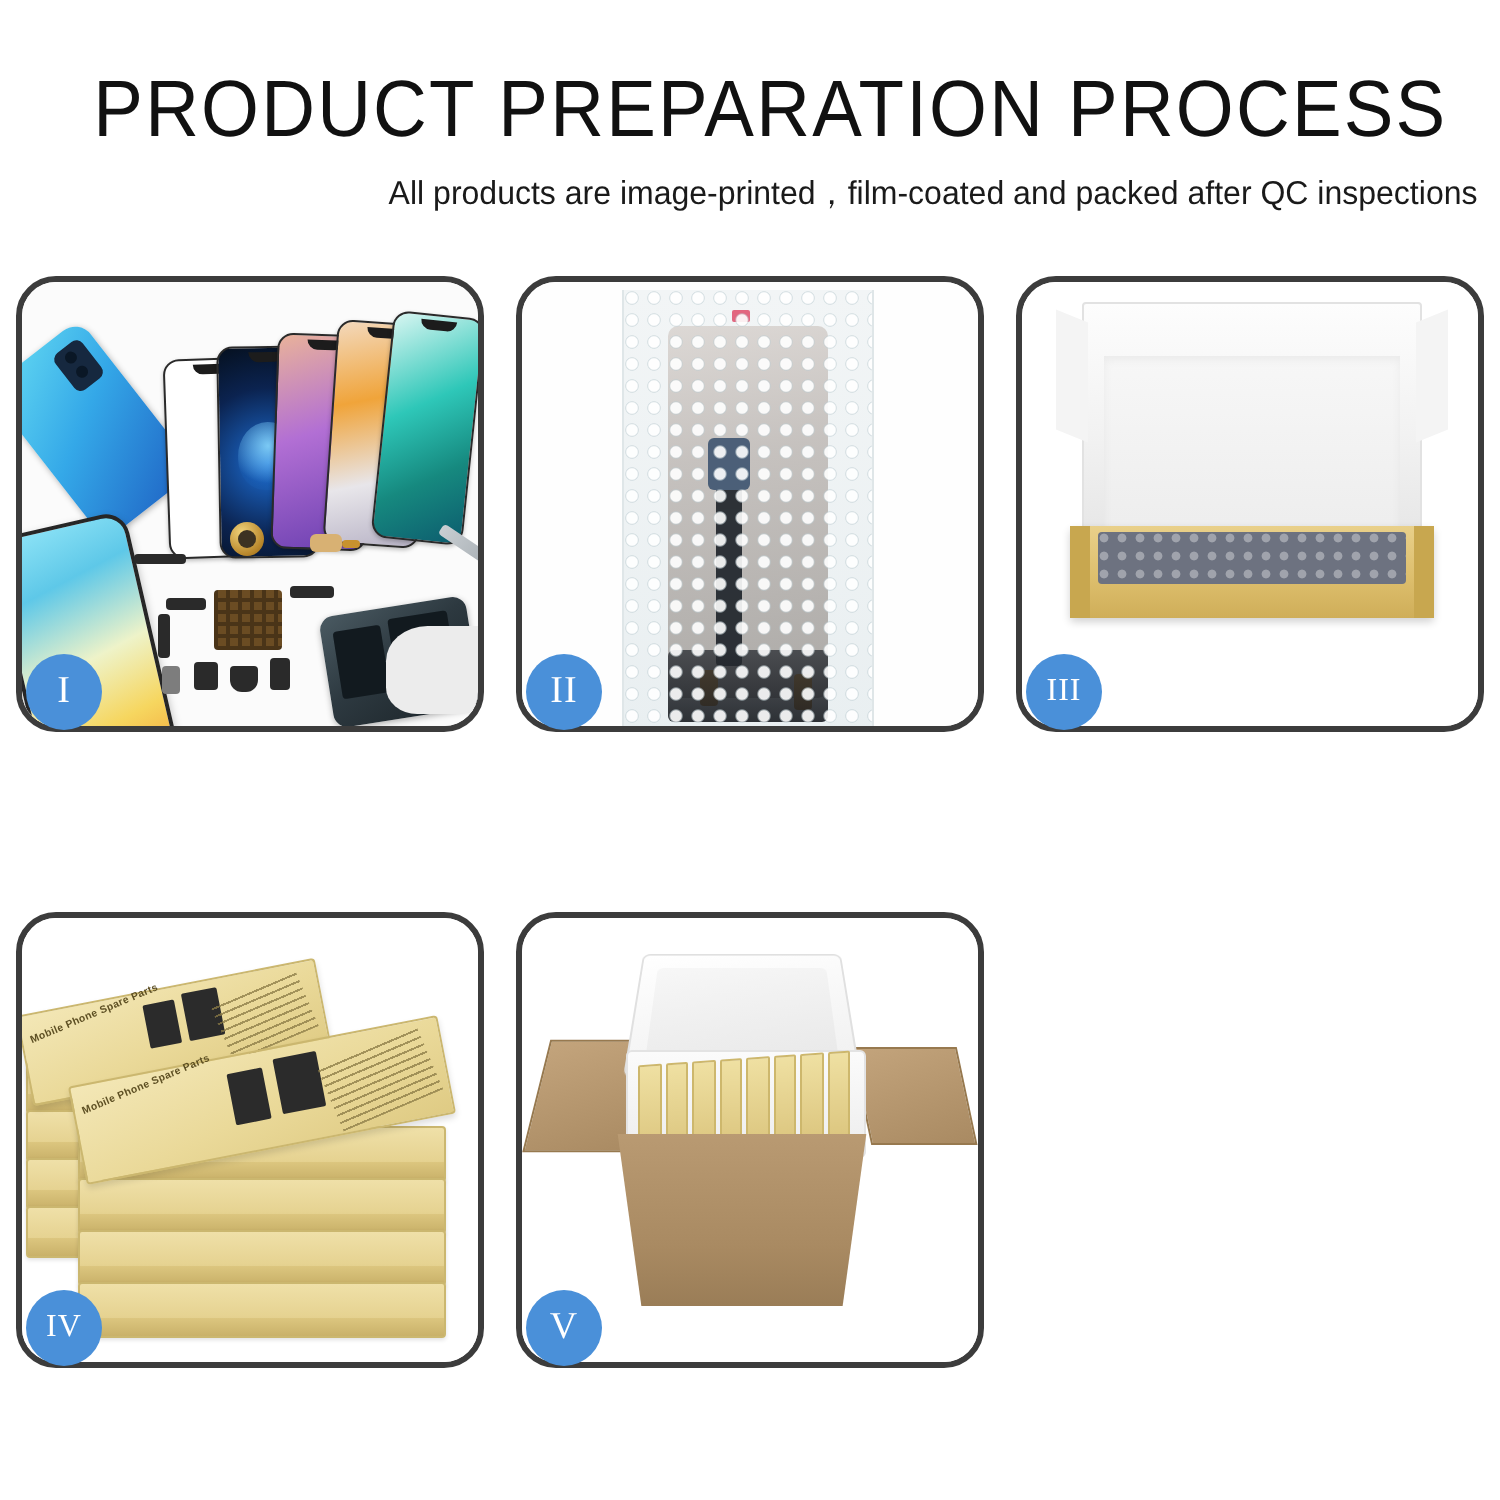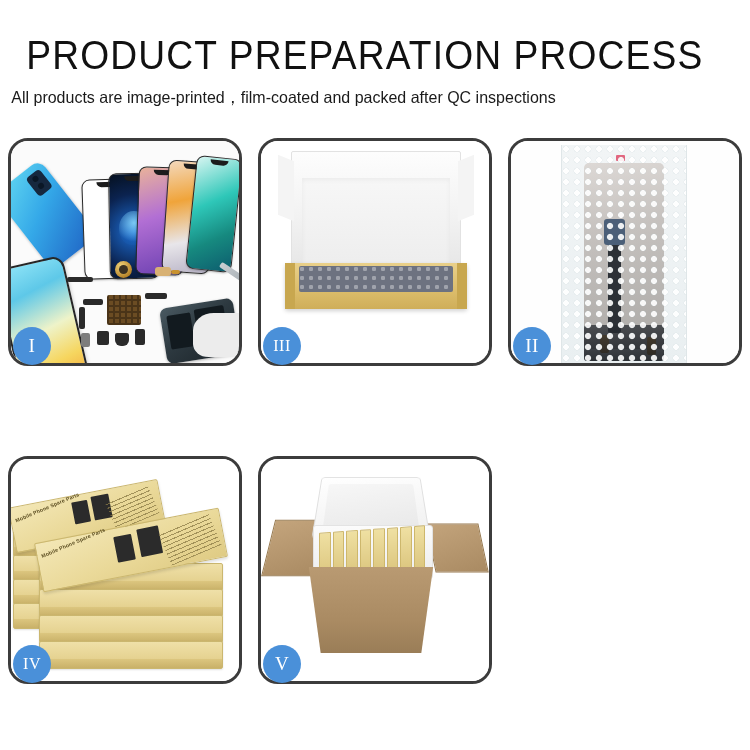--- a/index.html
+++ b/index.html
@@ -4,21 +4,21 @@
 <style>
   html,body{margin:0;padding:0;}
   body{
     width:750px;height:750px;background:#ffffff;
     font-family:"Liberation Sans", sans-serif;
     overflow:hidden;position:relative;
   }
   .page{width:750px;height:750px;position:relative;}
 
   
-  .header{position:absolute;left:0;top:0;width:750px;text-align:left;}
+  .header{position:absolute;left:0;top:0;width:750px;text-align:right;}
   .title{
     font-size:40px;line-height:46px;letter-spacing:1.2px;
     color:#111111;margin-top:32px;font-weight:400;
     transform:scaleX(0.93);transform-origin:center center;
     white-space:nowrap;
   }
   .subtitle{
     font-size:16.5px;line-height:22px;color:#1a1a1a;margin-top:8px;
     transform:scaleX(0.97);transform-origin:center center;white-space:nowrap;
   }
@@ -374,51 +374,51 @@
           <div class="tweez"></div>
           <div class="pt gray" style="left:160px;top:82px;width:3px;height:10px;transform:rotate(30deg);"></div>
           <div class="pt gray" style="left:168px;top:78px;width:3px;height:10px;transform:rotate(-20deg);"></div>
         </div>
         <div class="hand"></div>
       </div>
       <div class="badge">I</div>
     </div>
 
     <div class="panel">
-      <div class="panel-inner p3">
-        <div class="lid">
-          <span class="flapL"></span>
-          <span class="flapR"></span>
-          <span class="lid-inner"></span>
-        </div>
-        <div class="tray">
-          <span class="lipL"></span>
-            <span class="lipR"></span>
-          <span class="cav"></span>
-        </div>
-      </div>
-      <div class="badge wide">III</div>
-    </div>
-
-    <div class="panel">
       <div class="panel-inner p2">
         <div class="bwrap">
           <div class="screen-in"></div>
           <div class="pinkdot"></div>
           <div class="flex-cable"></div>
           <div class="conn" style="left:38px;bottom:14px;width:9px;height:18px;"></div>
           <div class="conn" style="right:30px;bottom:12px;width:9px;height:18px;"></div>
           <div class="lowparts"></div>
           <div class="bubbles"></div>
         </div>
       </div>
       <div class="badge">II</div>
     </div>
 
     <div class="panel">
+      <div class="panel-inner p3">
+        <div class="lid">
+          <span class="flapL"></span>
+          <span class="flapR"></span>
+          <span class="lid-inner"></span>
+        </div>
+        <div class="tray">
+          <span class="lipL"></span>
+            <span class="lipR"></span>
+          <span class="cav"></span>
+        </div>
+      </div>
+      <div class="badge wide">III</div>
+    </div>
+
+    <div class="panel">
       <div class="panel-inner p4">
         <div class="stackwrap">
 
           <div class="bx" style="left:2px;top:72px;width:112px;height:24px;">
               <span class="side"></span>
             </div>
           <div class="bx" style="left:2px;top:96px;width:112px;height:24px;">
               <span class="side"></span>
             </div>
           <div class="bx" style="left:2px;top:120px;width:112px;height:24px;">

